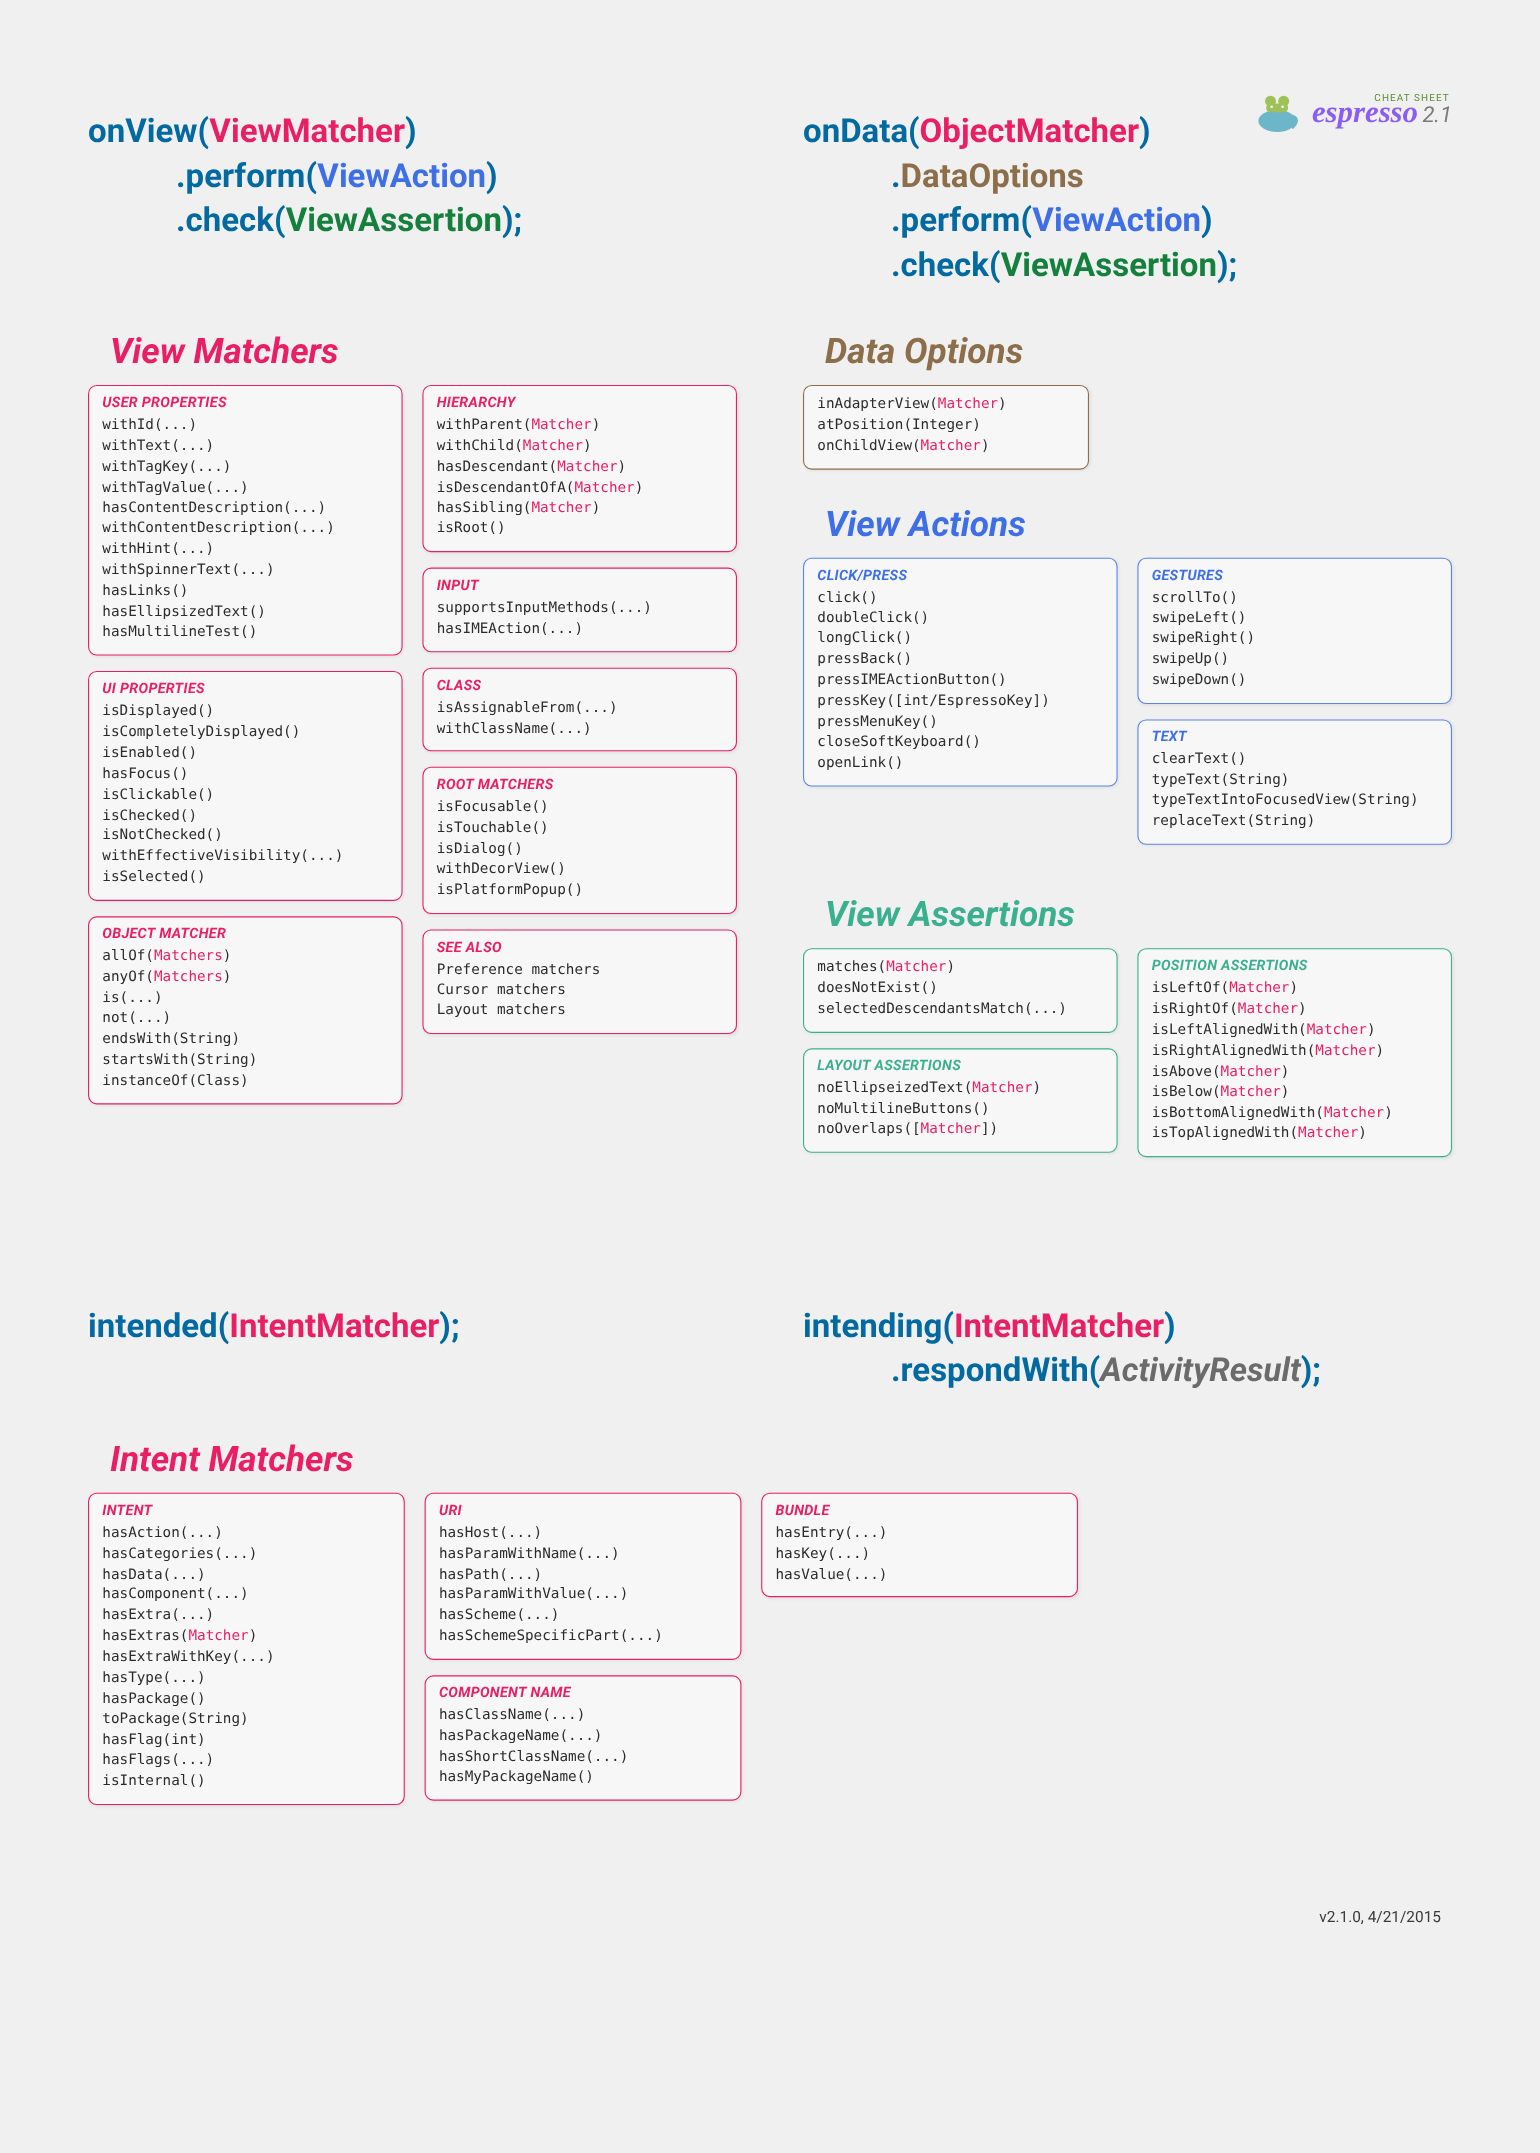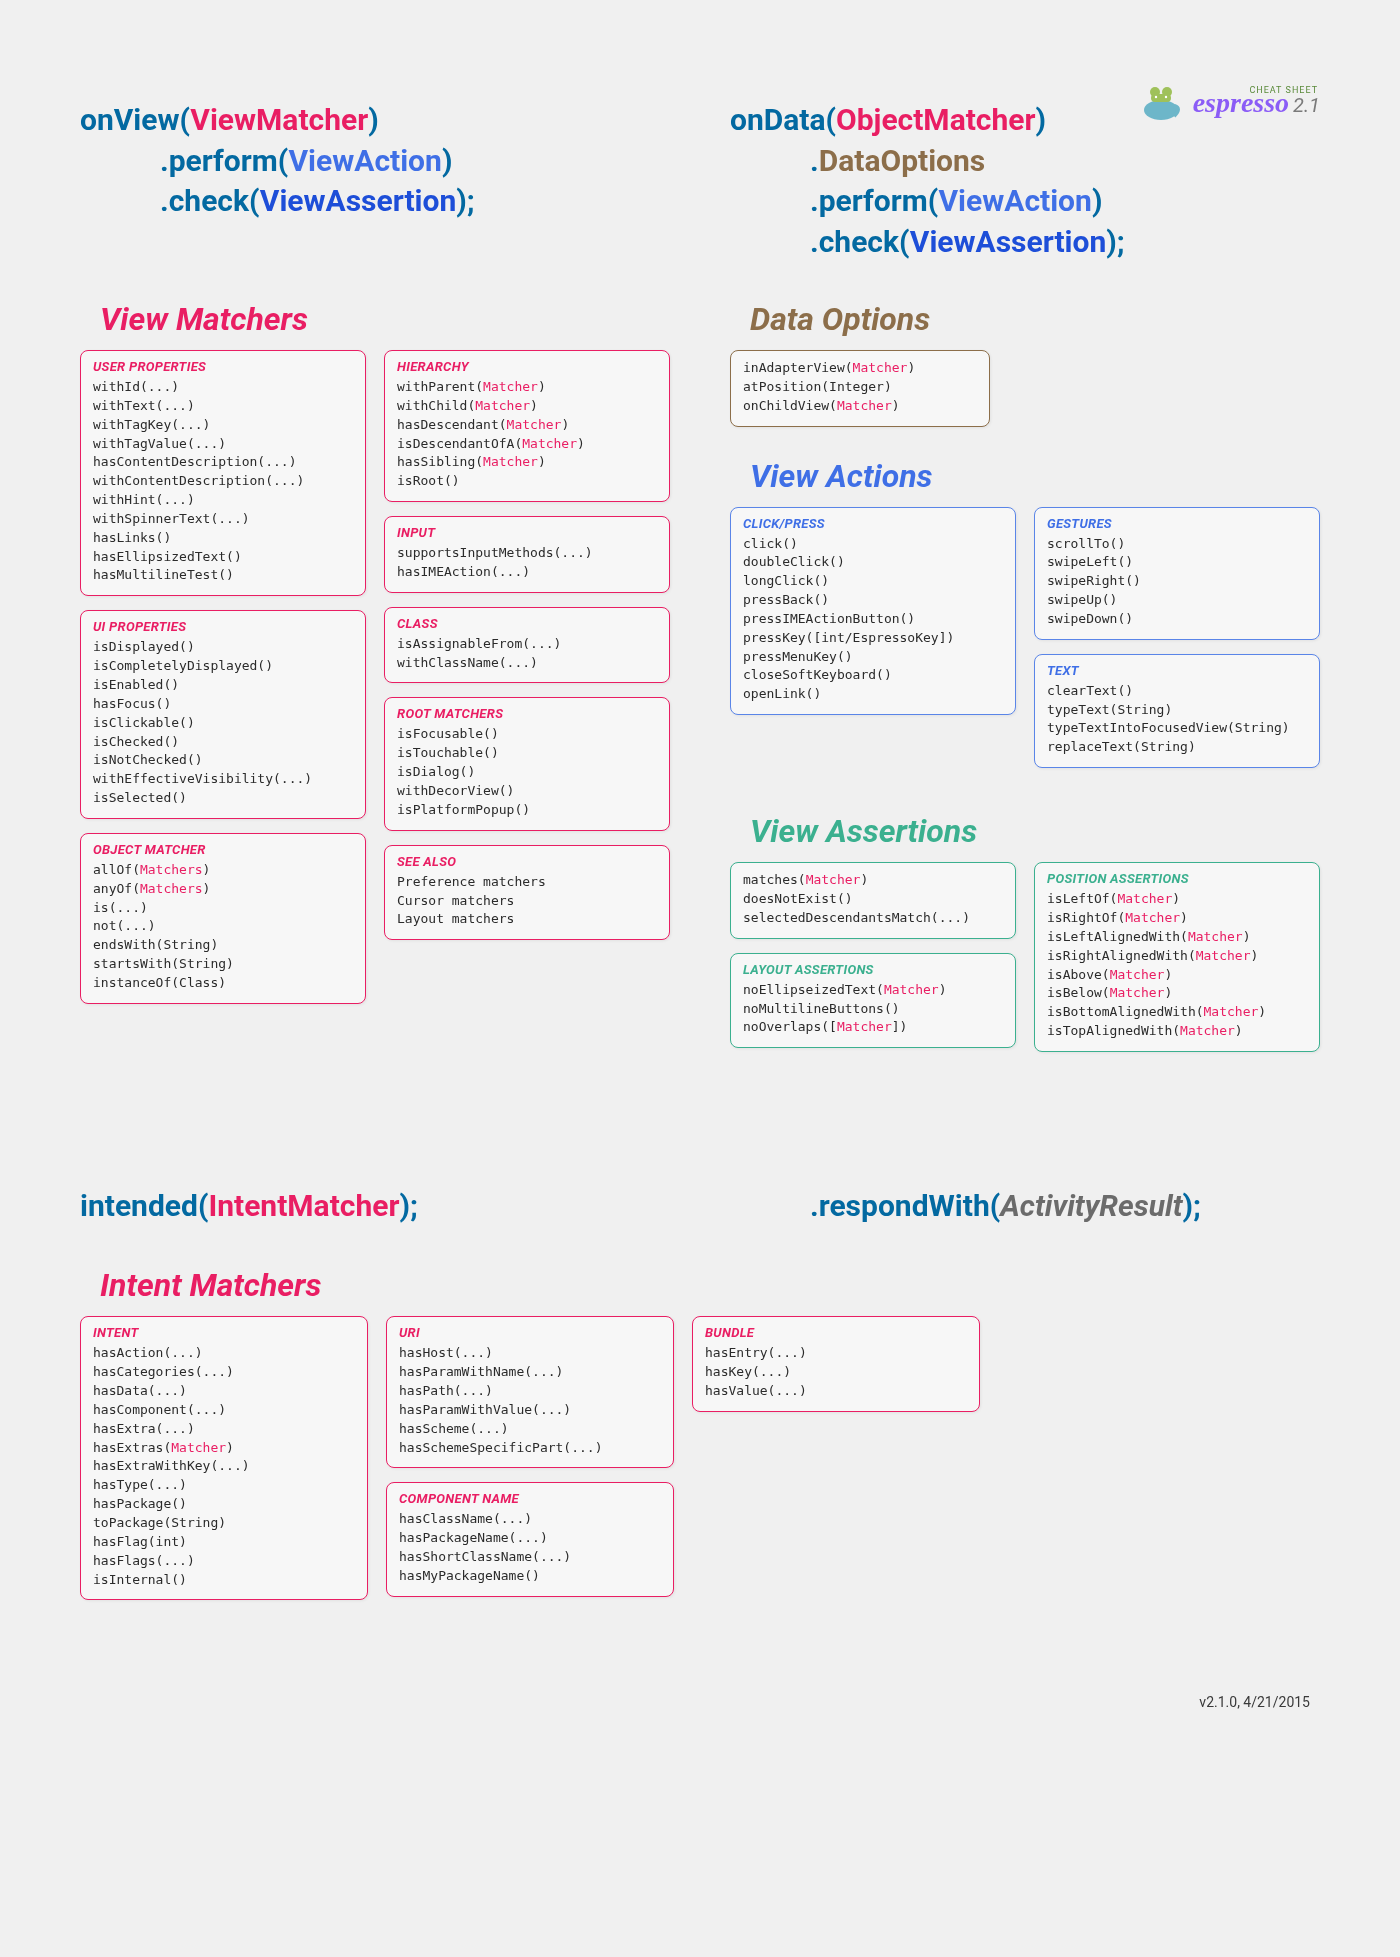--- a/index.html
+++ b/index.html
@@ -29,21 +29,21 @@
   .code-header {
     font-size: 30px;
     font-weight: 700;
     line-height: 1.35;
     margin-bottom: 30px;
   }
   .code-header .indent { margin-left: 80px; }
   .c-black { color: #0369a1; }
   .c-pink  { color: #e91e63; }
   .c-blue  { color: #3f6fe6; }
-  .c-green { color: #1d4ed8; }
+  .c-green { color: #15803d; }
   .c-brown { color: #8c6e4a; }
   .c-gray-it { color: #6b6b6b; font-style: italic; }
   
   
   .row { display: flex; gap: 60px; align-items: flex-start; }
   .col { flex: 1; }
   
   
   .section-title {
     font-size: 32px;
@@ -331,20 +331,23 @@
 </div>
 
 <div class="row" style="margin-top:120px;">
   <div class="col">
     <div class="code-header">
       <span class="c-black">intended</span><span class="c-black">(</span><span class="c-pink">IntentMatcher</span><span class="c-black">);</span>
     </div>
   </div>
   <div class="col">
     <div class="code-header">
+      <div>
+        <span class="c-black">intending</span><span class="c-black">(</span><span class="c-pink">IntentMatcher</span><span class="c-black">)</span>
+      </div>
       <div class="indent">
         <span class="c-black">.respondWith(</span><span class="c-gray-it">ActivityResult</span><span class="c-black">);</span>
       </div>
     </div>
   </div>
 </div>
 
 <div style="margin-top:10px;">
   <div class="section-title st-pink">Intent Matchers</div>
   <div class="cols-3" style="max-width:900px;">

